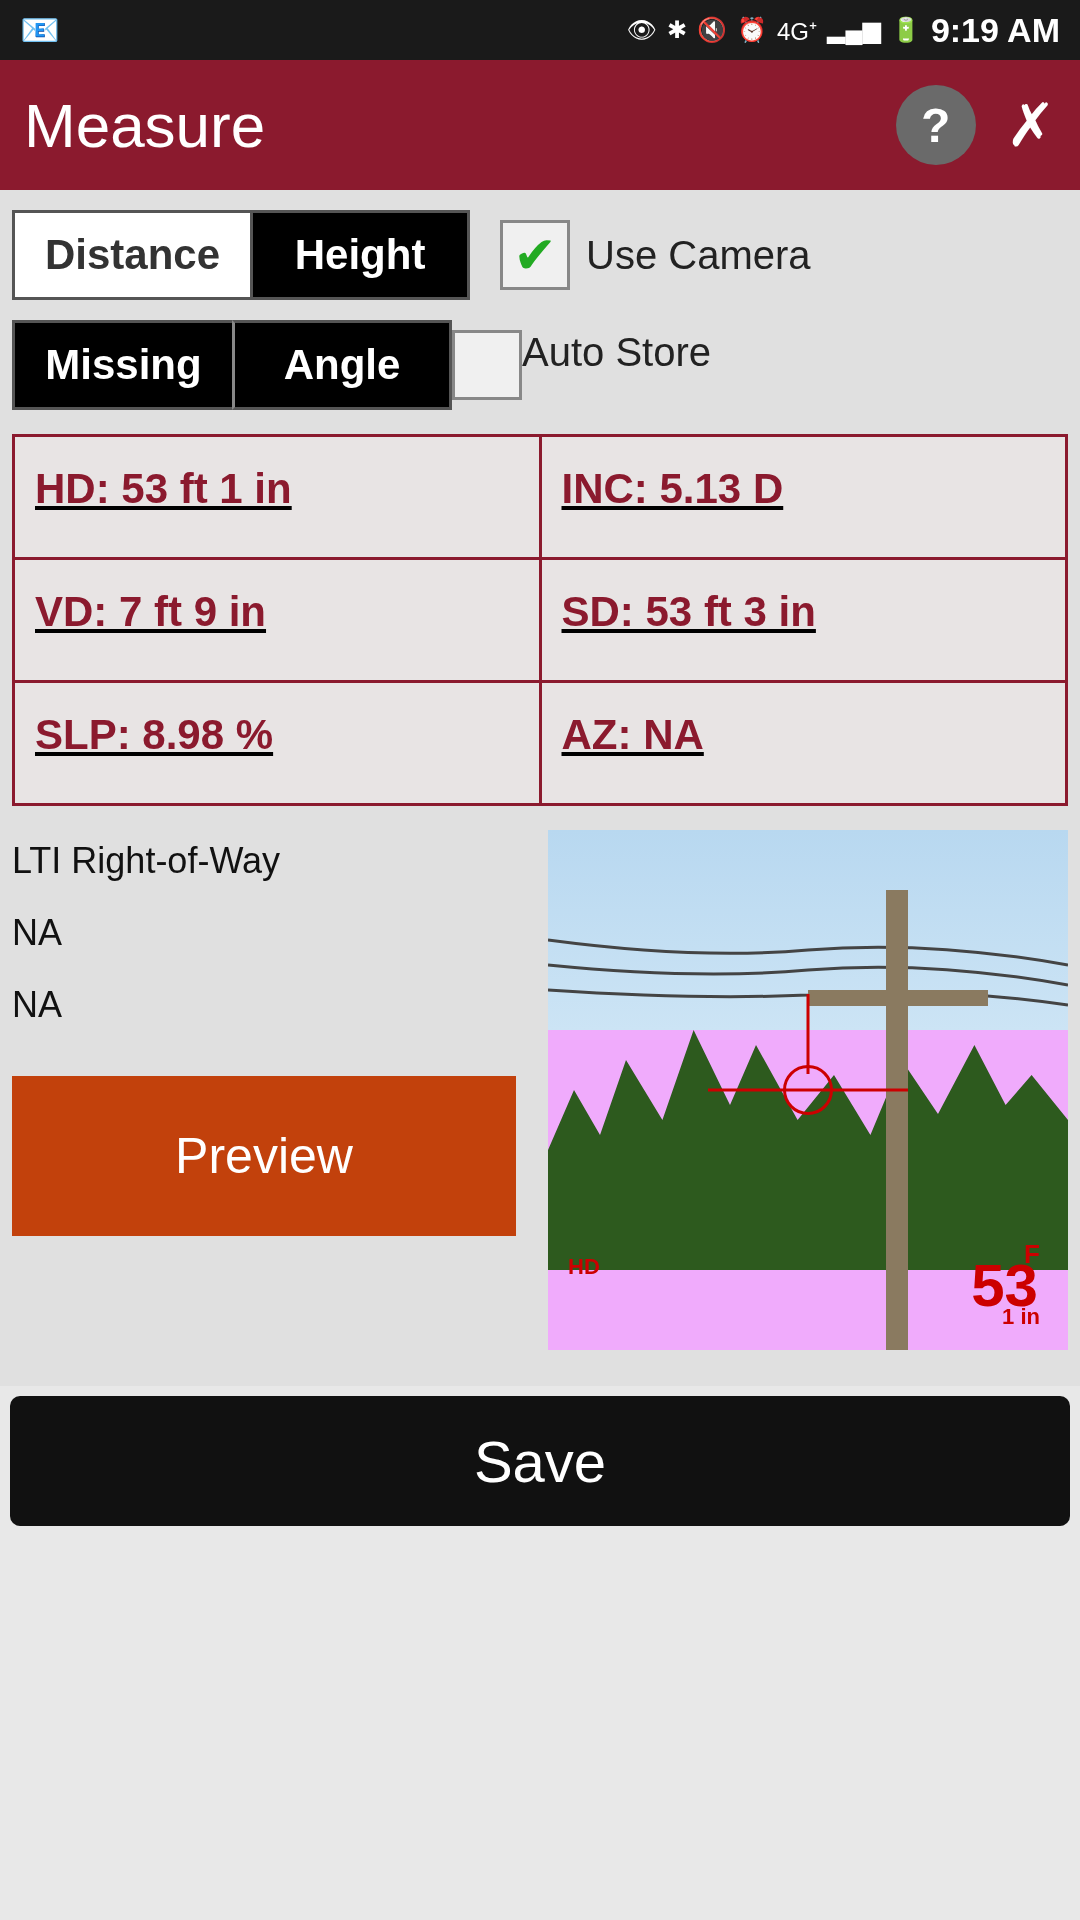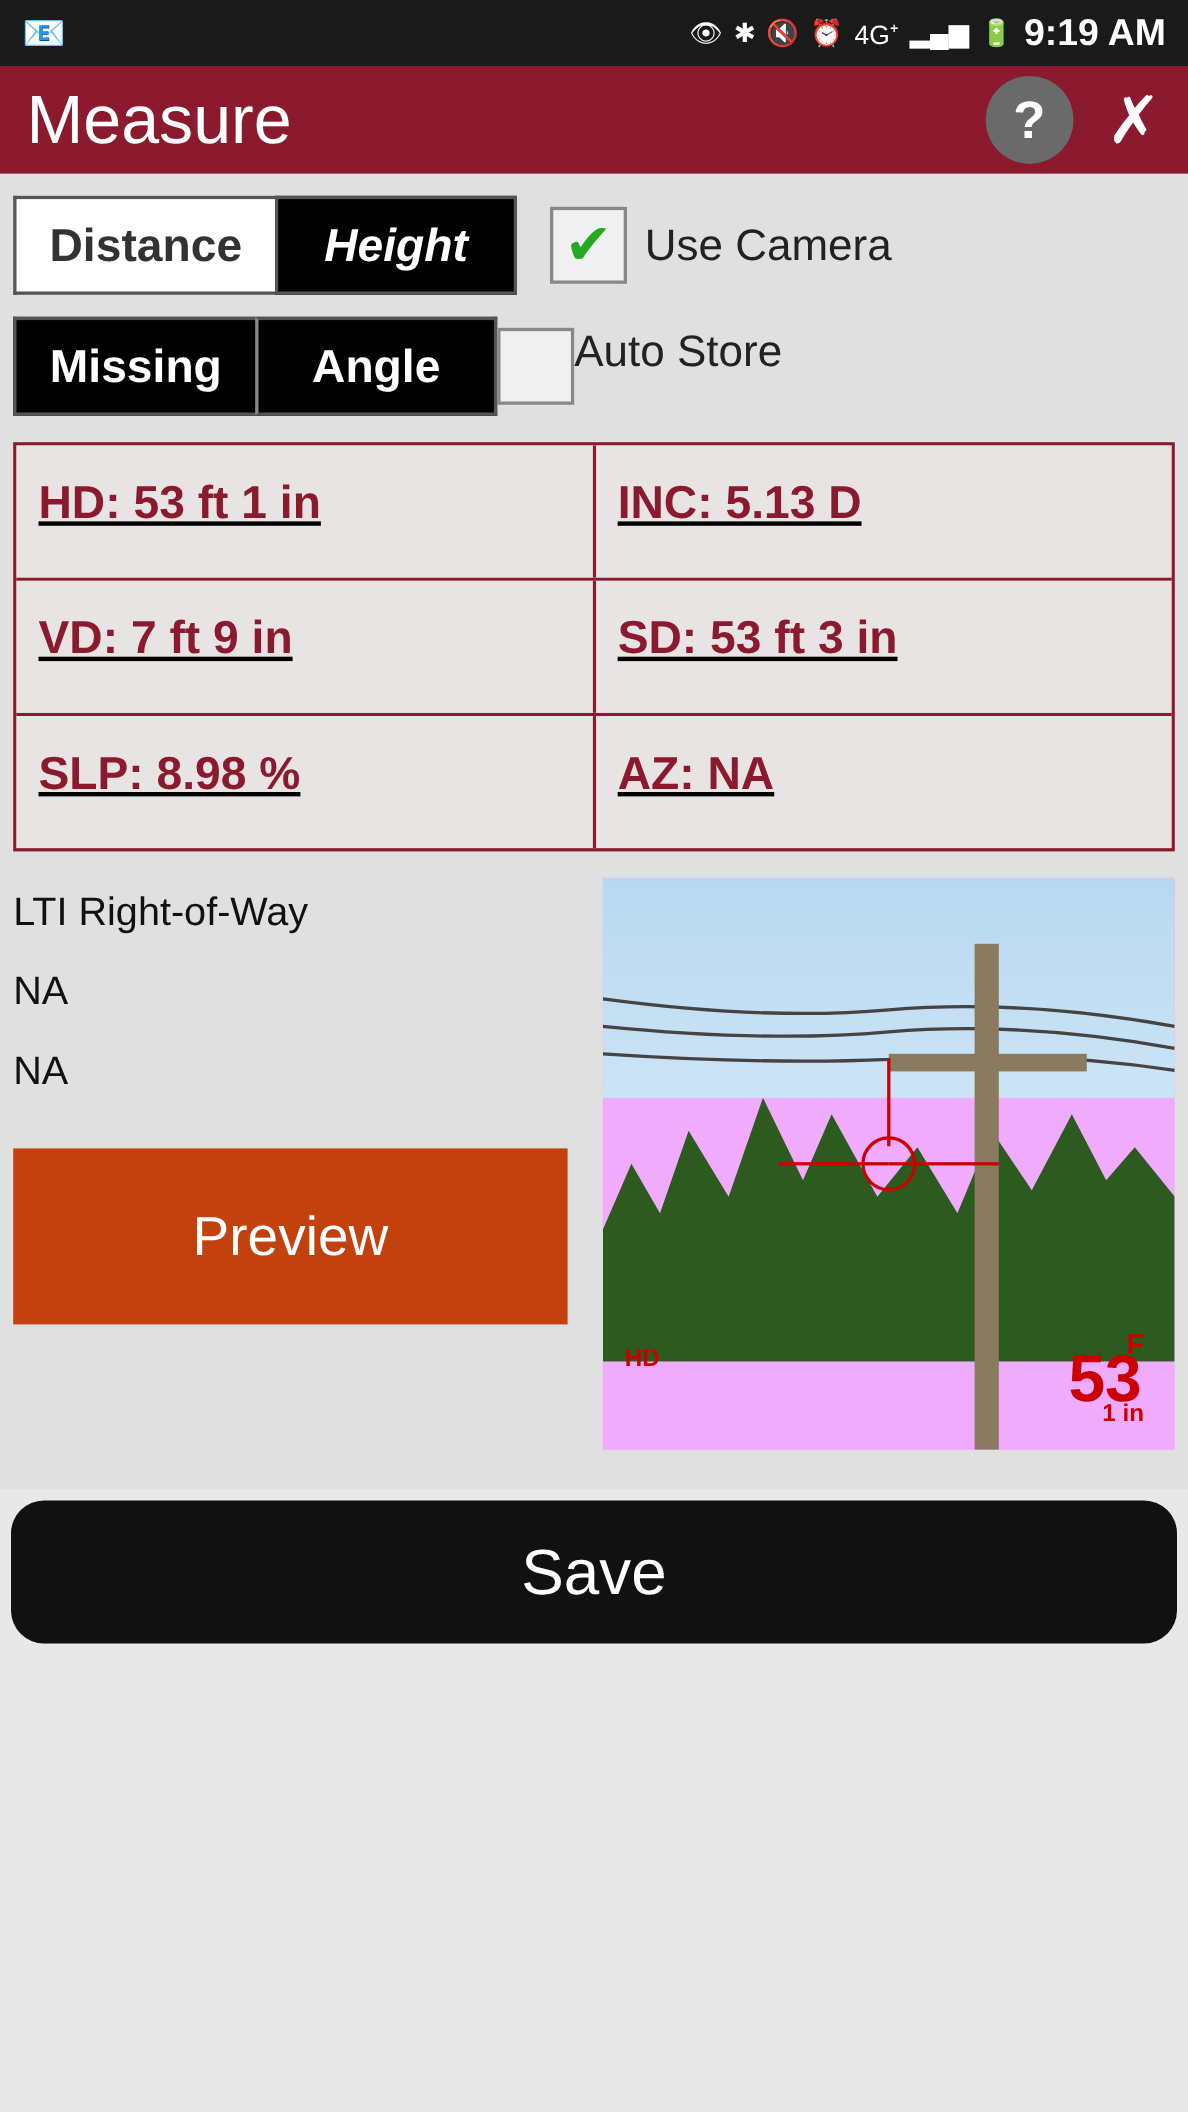--- a/index.html
+++ b/index.html
@@ -22,21 +22,21 @@
       padding: 0 20px;
       color: white;
       font-size: 28px;
     }
     .status-left { display: flex; align-items: center; gap: 8px; }
     .status-icons { display: flex; align-items: center; gap: 10px; font-size: 24px; }
 
     
     .app-bar {
       background: #8b1a2e;
-      height: 98px;
+      height: 130px;
       display: flex;
       align-items: center;
       justify-content: space-between;
       padding: 0 24px;
     }
     .app-title {
       color: white;
       font-size: 62px;
       font-weight: normal;
     }
@@ -90,21 +90,20 @@
       background: white;
       color: #333;
       min-width: 220px;
       border-right: none;
     }
     .tab-height {
       background: black;
       color: white;
       min-width: 220px;
       border-left: 3px solid #555;
-      font-style: italic;
     }
     .use-camera-area {
       display: flex;
       align-items: center;
       gap: 16px;
       margin-left: 30px;
     }
     .checkbox-wrap {
       width: 70px;
       height: 70px;
@@ -305,21 +304,21 @@
 
     
     .save-btn {
       background: #111;
       color: white;
       font-size: 58px;
       height: 130px;
       display: flex;
       align-items: center;
       justify-content: center;
-      border-radius: 30px;
+      border-radius: 10px;
       cursor: pointer;
       margin: 10px 10px 20px 10px;
     }
   </style>
 </head>
 <body>
 
 <div class="status-bar">
   <div class="status-left">
     <span style="font-size:32px;">📧</span>

